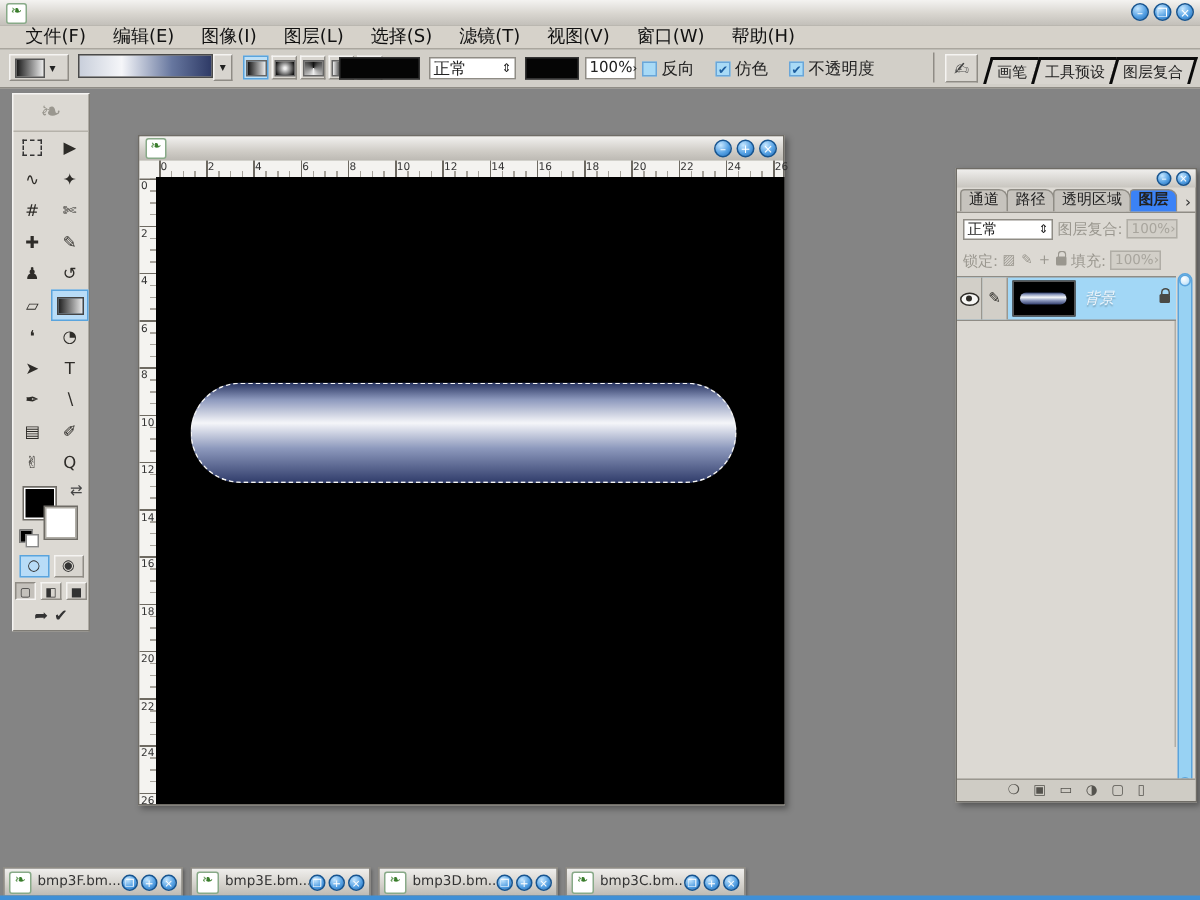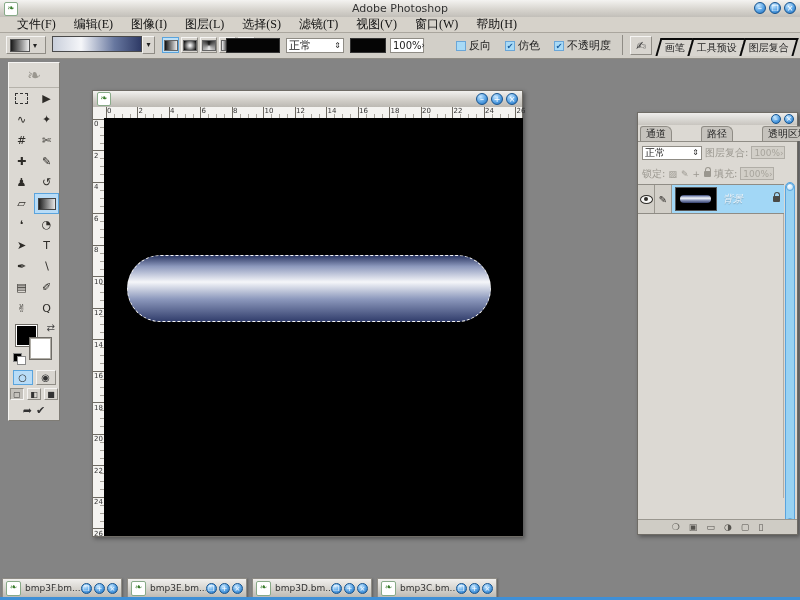--- a/index.html
+++ b/index.html
@@ -13,21 +13,21 @@
     border-bottom:1px solid #9a978f;display:flex;align-items:center;}
   #app-title{position:absolute;left:0;right:0;text-align:center;font-size:11px;color:#333;}
   .doc-ico{width:12px;height:12px;margin-left:4px;background:#fff;border:1px solid #8a8;
     border-radius:2px;position:relative;z-index:2;color:#3a7d2c;font-size:9px;line-height:11px;text-align:center;}
   .btn-row{position:absolute;right:4px;top:2px;display:flex;gap:3px;z-index:3;}
   .win-btn{width:12px;height:12px;border-radius:50%;
     background:radial-gradient(circle at 35% 28%,#c6e7ff,#57a2e4 55%,#1f6cb8);
     border:1px solid #17548f;color:#fff;font-size:8px;line-height:11px;text-align:center;
     box-sizing:border-box;cursor:default;}
   #menubar{left:0;top:17px;width:800px;height:16px;background:#d6d2ca;
-    border-bottom:1px solid #aaa69e;display:flex;align-items:center;padding-left:8px;box-sizing:border-box;font-family:Liberation Serif, serif;}
+    border-bottom:1px solid #aaa69e;display:flex;align-items:center;padding-left:8px;box-sizing:border-box;}
   .menu-item{padding:0 9px;font-size:12px;color:#111;line-height:15px;}
   
   #optionsbar{left:0;top:33px;width:800px;height:25px;background:#d2cfc8;
     border-bottom:1px solid #8f8c85;}
   .raised{background:#d8d5cf;border:1px solid;border-color:#f5f4f2 #8f8c85 #8f8c85 #f5f4f2;box-sizing:border-box;}
   #tool-preset{left:6px;top:3px;width:40px;height:18px;display:flex;align-items:center;gap:3px;padding:0 3px;}
   #tool-preset .tp-thumb{width:18px;height:11px;background:linear-gradient(90deg,#1a1a1a,#ededed);border:1px solid #555;}
   .dd-arrow{font-size:8px;color:#222;}
   #gpreview-wrap{left:52px;top:3px;width:104px;height:18px;display:flex;}
   #gpreview{width:90px;height:16px;border:1px solid #4a4a4a;box-sizing:border-box;}
@@ -42,21 +42,21 @@
   .g2{background:conic-gradient(#111,#eee,#111);}
   .g3{background:linear-gradient(90deg,#eee,#111 50%,#eee);}
   .g4{background:radial-gradient(circle,#eee 5%,#111 70%);transform:rotate(45deg) scale(.8);}
   .blackblock{top:5px;height:15px;background:#050505;border:1px solid #333;box-sizing:border-box;}
   #blk1{left:226px;width:54px;}
   #blk2{left:350px;width:36px;}
   #mode-combo{left:286px;top:5px;width:58px;height:15px;background:#fff;border:1px solid #8f8c85;
     display:flex;align-items:center;justify-content:space-between;padding:0 2px;box-sizing:border-box;font-size:11px;}
   #opacity-box{left:390px;top:5px;width:34px;height:15px;background:#fff;border:1px solid #8f8c85;
     display:flex;align-items:center;justify-content:space-between;padding:0 2px;box-sizing:border-box;font-size:10px;}
-  #optchecks{left:428px;top:5px;display:flex;gap:14px;align-items:center;height:15px;margin-left:28px;}
+  #optchecks{left:428px;top:5px;display:flex;gap:14px;align-items:center;height:15px;}
   .optchk{display:flex;align-items:center;gap:3px;}
   .chkbox{width:10px;height:10px;background:#a8daf6;border:1px solid #6aa6d8;box-sizing:border-box;
     font-size:8px;line-height:9px;text-align:center;color:#1c5d9e;}
   .optsep{left:622px;top:2px;width:1px;height:20px;background:#8f8c85;}
   #brushfile{left:630px;top:3px;width:22px;height:19px;text-align:center;line-height:18px;font-size:12px;color:#444;}
   #well{left:658px;top:5px;display:flex;}
   .well-tab{height:16px;border:2px solid #0a0a0a;border-bottom:none;background:#d8d5cf;
     transform:skewX(-16deg);margin-right:-2px;display:flex;align-items:center;padding:0 5px;}
   .well-tab>span{transform:skewX(16deg);font-size:10px;white-space:nowrap;}
   
@@ -111,24 +111,24 @@
   #ruler-v .rnum{left:1px;top:auto;}
   #canvas{left:11px;top:27px;width:419px;height:418px;background:#000;}
   #pill{position:absolute;left:23px;top:137px;width:364px;height:67px;border-radius:34px;
     border:1px dashed #f4f4f4;box-sizing:border-box;}
   
   #layerswin{left:637px;top:112px;width:161px;height:423px;background:#dcd9d3;
     border:1px solid #6f6c66;box-sizing:border-box;box-shadow:2px 2px 4px rgba(0,0,0,.35);}
   #lp-titlebar{position:relative;height:12px;background:linear-gradient(180deg,#efeeec,#c8c5bf);}
   #lp-titlebar .btn-row{top:1px;right:3px;}
   #lp-titlebar .win-btn{width:10px;height:10px;font-size:7px;line-height:9px;}
-  #lp-tabs{display:flex;align-items:flex-end;height:16px;border-bottom:1px solid #8f8c85;padding-left:2px;gap:30px;}
+  #lp-tabs{display:flex;align-items:flex-end;height:16px;border-bottom:1px solid #8f8c85;padding-left:2px;}
   .lp-tab{height:14px;background:#c6c3bd;border:1px solid #8f8c85;border-bottom:none;
     border-radius:3px 6px 0 0;padding:0 5px;font-size:10px;line-height:14px;margin-right:-1px;white-space:nowrap;}
-  .lp-tab.active{background:#ffffff;position:relative;z-index:2;}
+  .lp-tab.active{background:#3b82f6;position:relative;z-index:2;font-weight:bold;}
   #lp-tab-more{margin-left:auto;margin-right:3px;font-size:10px;color:#333;}
   .lp-ctl{display:flex;align-items:center;padding:2px 4px;gap:3px;height:17px;}
   #lp-mode{width:60px;height:14px;background:#fff;border:1px solid #8f8c85;display:flex;
     align-items:center;justify-content:space-between;padding:0 2px;box-sizing:border-box;font-size:10px;}
   .lp-graylab{color:#9a978f;font-size:10px;white-space:nowrap;}
   .lp-grayval{width:34px;height:13px;border:1px solid #b0ada6;background:#d2cfc8;color:#a8a59d;
     font-size:9px;display:flex;align-items:center;justify-content:space-between;padding:0 2px;box-sizing:border-box;}
   .lockicons{display:flex;gap:4px;color:#9a978f;font-size:9px;align-items:center;}
   .mini-lock{width:7px;height:6px;background:#9a978f;border-radius:1px;position:relative;display:inline-block;}
   .mini-lock:before{content:"";position:absolute;top:-4px;left:1px;width:4px;height:4px;
@@ -162,21 +162,20 @@
   .miniwin .mw-label{font-size:9px;color:#333;margin-left:4px;flex:1;white-space:nowrap;overflow:hidden;}
   .miniwin .win-btn{width:11px;height:11px;font-size:7px;line-height:10px;flex:none;}
   .mw-btns{display:flex;gap:2px;margin-right:3px;}
   #bottomstrip{left:0;top:597px;width:800px;height:3px;background:#3f8fd6;}
 </style>
 </head>
 <body>
 
 <div class="abs" id="titlebar">
   <span class="doc-ico">❧</span>
-  <span id="app-title">Adobe Photoshop</span>
   <span class="btn-row" id="app-buttons">
       <span class="win-btn">–</span>
       <span class="win-btn">❐</span>
       <span class="win-btn">×</span>
     </span>
 </div>
 
 <div class="abs" id="menubar">
     <span class="menu-item">文件(F)</span>
     <span class="menu-item">编辑(E)</span>

